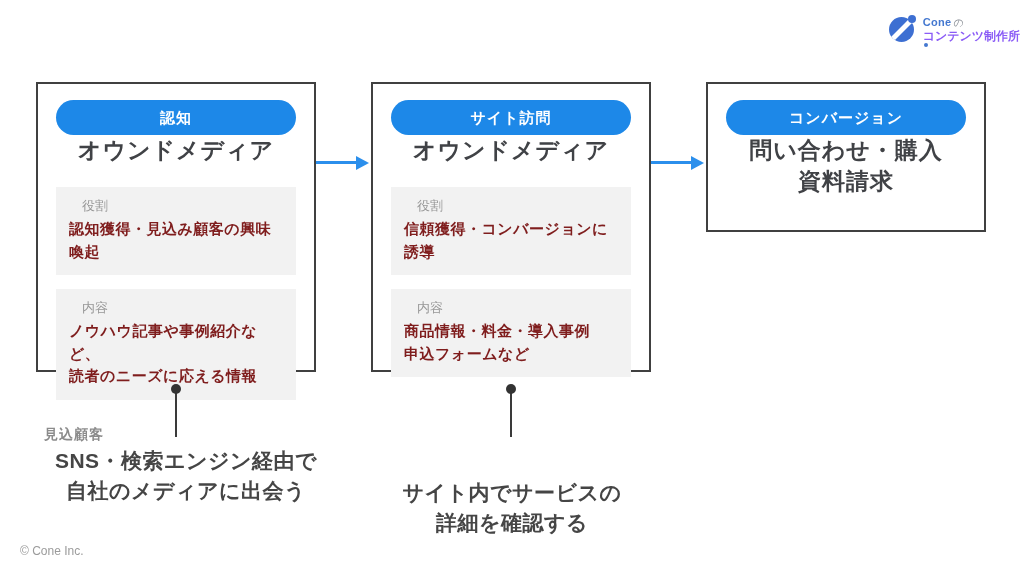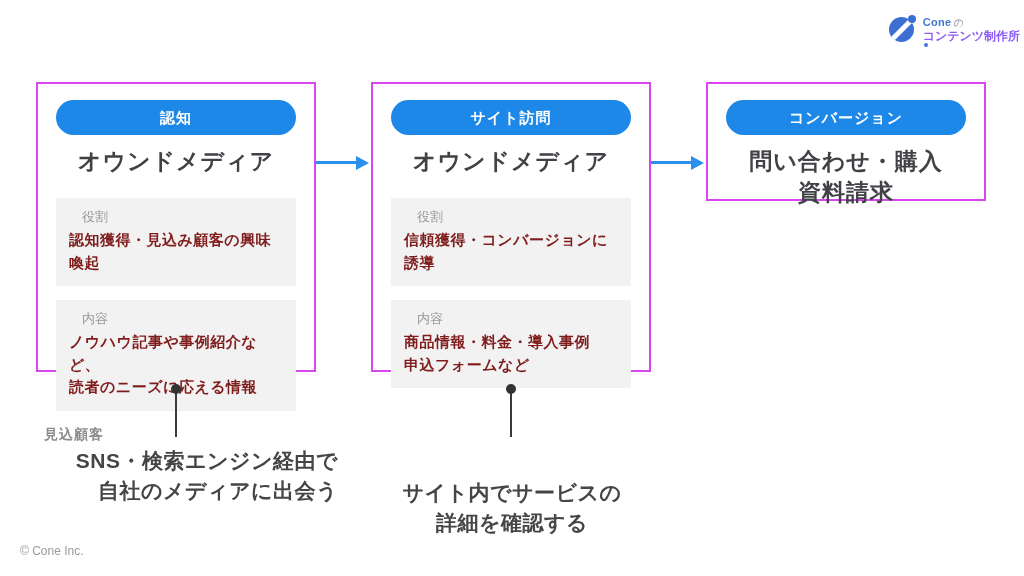--- a/index.html
+++ b/index.html
@@ -34,30 +34,30 @@
   .logo-no { color: #8a8f96; font-size: 10px; margin-left: 2px; }
   .logo-sub { color: #8b5cf6; font-weight: bold; font-size: 12px; position: relative; }
   .logo-accent-dot {
     display: inline-block; width: 4px; height: 4px; border-radius: 50%;
     background: #4478d0; vertical-align: top; margin-left: 1px; margin-top: -1px;
   }
 
   
   .stage {
     position: absolute; top: 82px; width: 280px;
-    background: #ffffff; border: 2px solid #d946ef;
+    background: #ffffff; border: 2px solid #404040;
   }
   .badge {
     margin: 16px 18px 0 18px; height: 35px; line-height: 35px;
     background: #1d88e8; border-radius: 18px;
     color: #ffffff; font-weight: bold; font-size: 15px; text-align: center;
     letter-spacing: 1px;
   }
   .stage-title {
-    margin-top: 11px; text-align: center;
+    text-align: center;
     color: #404246; font-weight: bold; font-size: 23px; line-height: 1.35;
     letter-spacing: 1px; white-space: pre-line;
   }
   .panel {
     margin: 0 18px; background: #f2f2f2; padding: 10px 13px 12px 13px;
   }
   .panel-role { margin-top: 21px; }
   .panel-content { margin-top: 14px; }
   .panel-label { color: #979797; font-size: 13px; line-height: 1.4; margin-left: 13px; }
   .panel-text {
@@ -85,21 +85,21 @@
   
   .annotation-label {
     position: absolute; left: 44px; top: 426px;
     color: #8b8b8b; font-weight: bold; font-size: 14px; letter-spacing: 1px;
   }
   .annotation {
     position: absolute; text-align: center;
     color: #454545; font-weight: bold; font-size: 21px; line-height: 1.42;
     white-space: pre-line; letter-spacing: 0.5px;
   }
-  .annotation-1 { left: 34px; top: 446px; width: 304px; text-align: right; }
+  .annotation-1 { left: 34px; top: 446px; width: 304px; }
   .annotation-2 { left: 368px; top: 446px; width: 288px; margin-top: 32px; }
 
   
   .footer { position: absolute; left: 20px; top: 544px; color: #9b9b9b; font-size: 12px; }
 </style>
 </head>
 <body>
 
 <div class="canvas">
 
@@ -137,21 +137,21 @@
       <div class="panel-label">役割</div>
       <div class="panel-text">信頼獲得・コンバージョンに誘導</div>
     </div>
     <div class="panel panel-content">
       <div class="panel-label">内容</div>
       <div class="panel-text">商品情報・料金・導入事例
 申込フォームなど</div>
     </div>
   </section>
 
-  <section class="stage" style="left:706px; height:119px;">
+  <section class="stage" style="left:706px; height:150px;">
     <div class="badge">コンバージョン</div>
     <div class="stage-title">問い合わせ・購入
 資料請求</div>
   </section>
 
   <div class="h-arrow" style="left:316px; width:40px;"></div>
   <div class="h-arrow" style="left:651px; width:40px;"></div>
 
   <div class="pin" style="left:175px; top:388px; height:49px;">
     <span class="pin-dot"></span>

